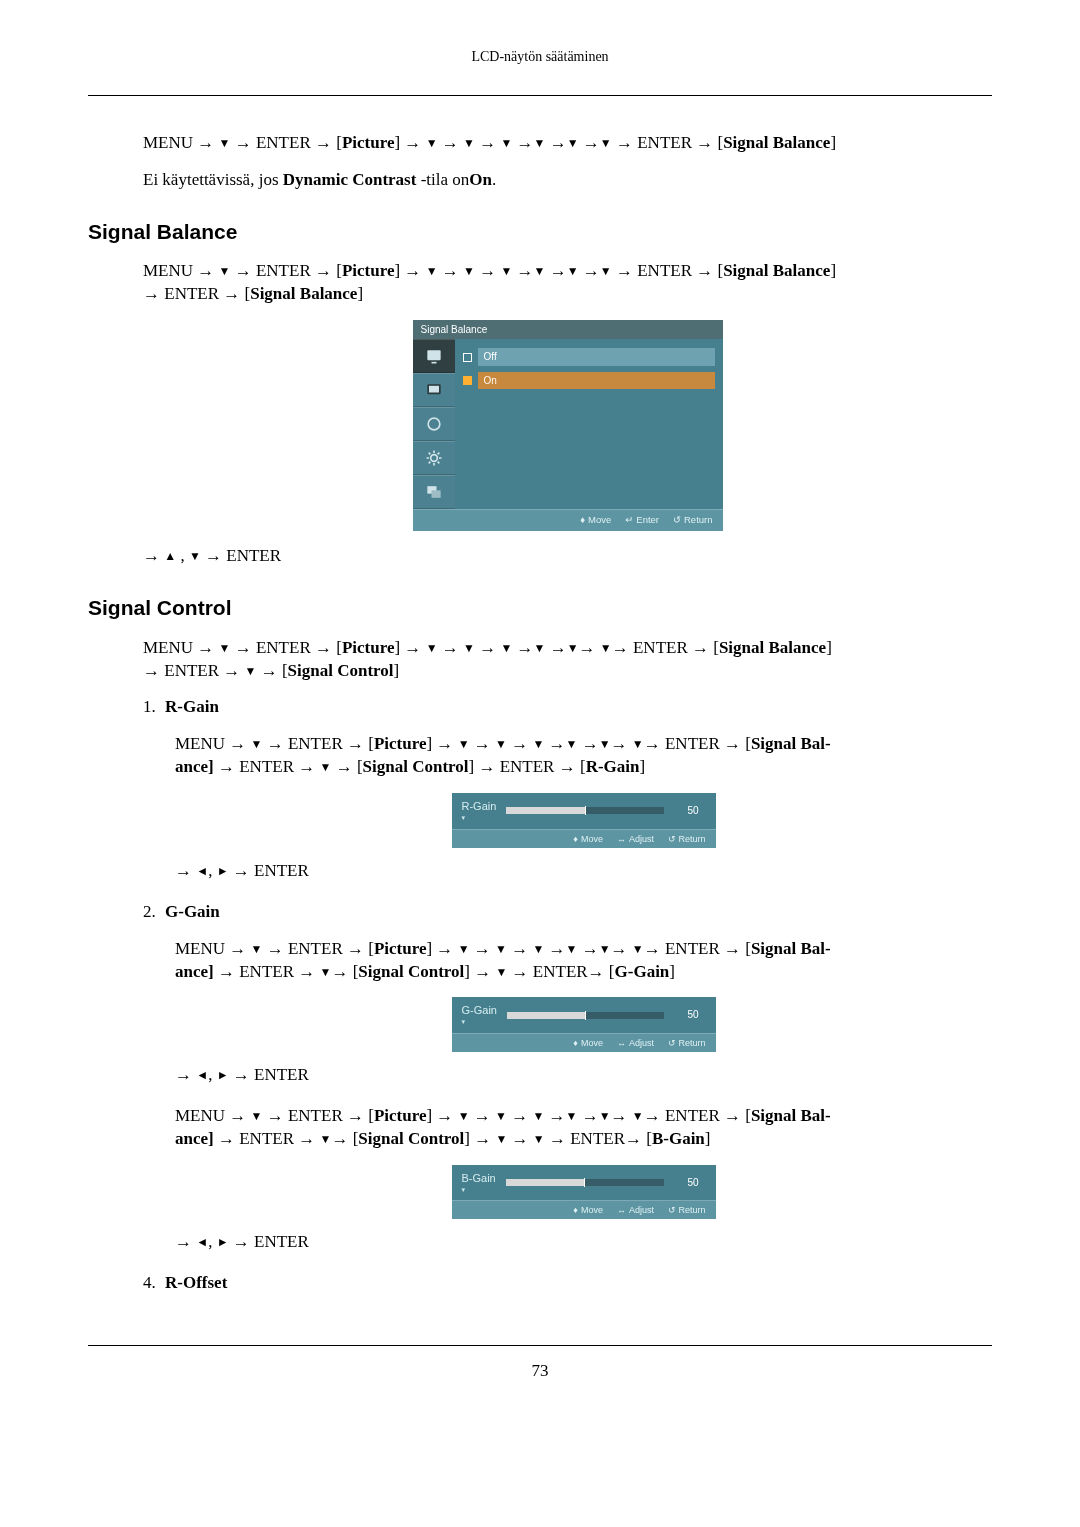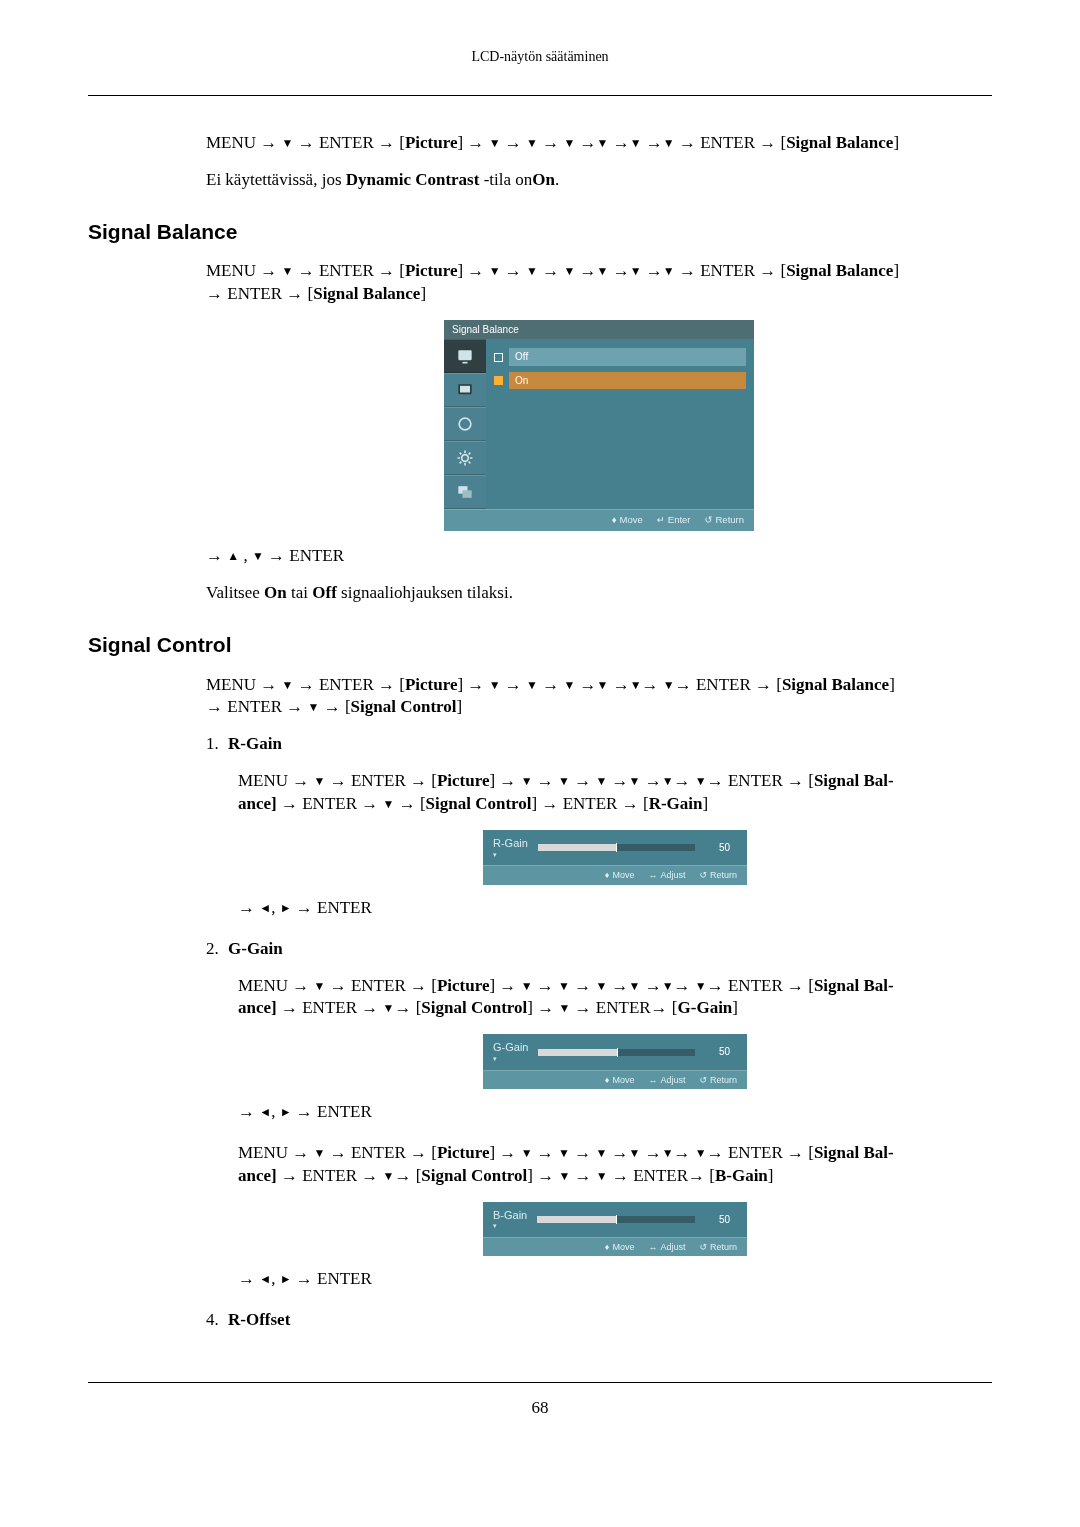--- a/index.html
+++ b/index.html
@@ -28,21 +28,21 @@
     border-top: 1px solid #000;
     margin: 50px 0 14px 0;
   }
   .h2 {
     font-family: Arial, Helvetica, sans-serif;
     font-weight: bold;
     font-size: 21px;
     margin: 26px 0 14px 0;
   }
   .indent {
-    margin-left: 118px;
+    margin-left: 55px;
   }
   .indent2 {
     margin-left: 132px;
   }
   .para {
     margin: 0 0 14px 0;
   }
   .down { display:inline-block; font-size:12px; position:relative; top:-1px; }
   .up   { display:inline-block; font-size:12px; position:relative; top:-1px; }
   .left { display:inline-block; font-size:12px; position:relative; top:-1px; }
@@ -214,23 +214,20 @@
     <div class="osd-foot">
       <span><span class="ico">♦</span><span>Move</span></span>
       <span><span class="ico">↵</span><span>Enter</span></span>
       <span><span class="ico">↺</span><span>Return</span></span>
     </div>
   </div>
 
   <p class="para">
     <span>→ </span><span class="up">▲</span><span> , </span><span class="down">▼</span><span> → ENTER</span>
   </p>
-  <p class="para">
-    <span>Valitsee </span><b>On</b><span> tai </span><b>Off</b><span> signaaliohjauksen tilaksi.</span>
-  </p>
 </div>
 
 <div class="h2">Signal Control</div>
 
 <div class="indent">
   <p class="para">
     <span>MENU → </span><span class="down">▼</span><span> → ENTER → [</span><b>Picture</b><span>] → </span><span class="down">▼</span> → <span class="down">▼</span> → <span class="down">▼</span> →<span class="down">▼</span> →<span class="down">▼</span>→ <span class="down">▼</span>→ ENTER → [<b>Signal Balance</b>]<br>
     <span> → ENTER → </span><span class="down">▼</span><span> → [</span><b>Signal Control</b><span>]</span>
   </p>
 
@@ -338,13 +335,13 @@
     <li>
       <p class="para">
         <span class="li-num">4.</span><span class="li-lab">R-Offset</span>
       </p>
     </li>
 
   </ol>
 </div>
 
 <hr class="rule2">
-<div class="page-num">68</div>
+<div class="page-num">73</div>
 
 </body></html>

